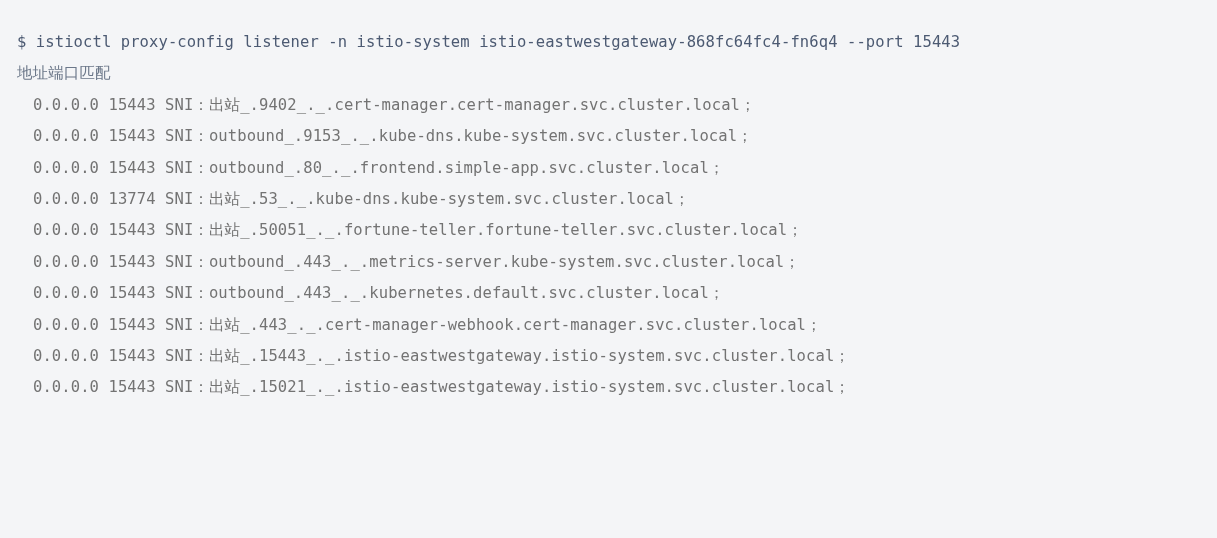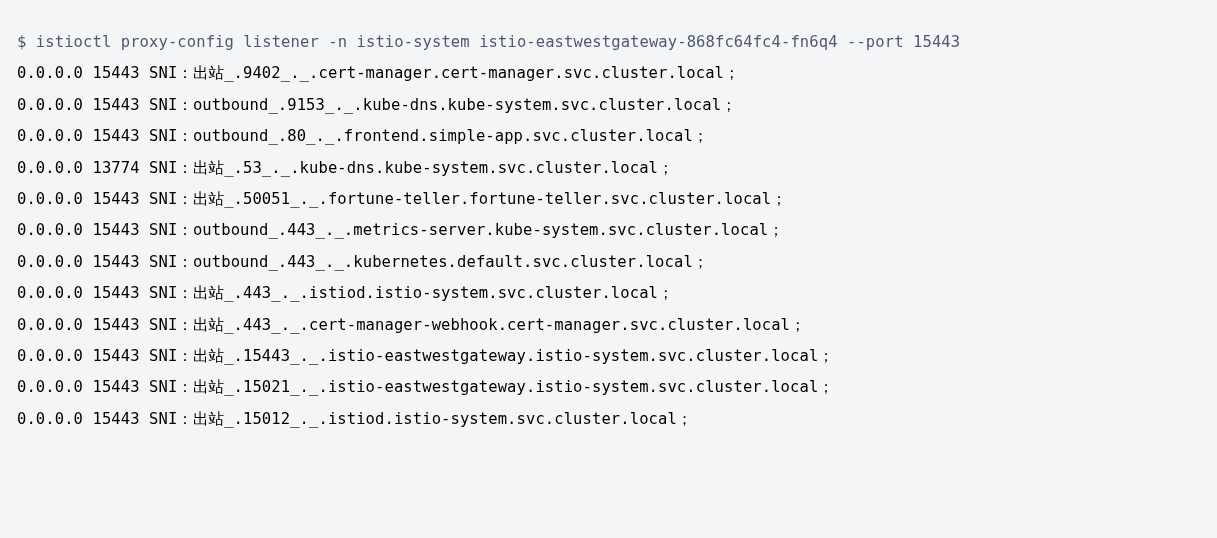--- a/index.html
+++ b/index.html
@@ -31,37 +31,37 @@
   }
   .command-line {
     color: #4c5a72;
   }
   .header-line {
     font-family: "DejaVu Sans", "Liberation Sans", sans-serif;
     font-size: 15.5px;
     color: #6b7789;
   }
   .row-line {
-    color: #000000;
+    color: #737373;
+    margin-left: 16px;
   }
 </style>
 </head>
 <body>
 
 <div class="terminal-output">
 
   <div class="line command-line">$ istioctl proxy-config listener -n istio-system istio-eastwestgateway-868fc64fc4-fn6q4 --port 15443</div>
 
+  <div class="line header-line">地址端口匹配</div>
 
   <div class="line row-line">0.0.0.0 15443 SNI：出站_.9402_._.cert-manager.cert-manager.svc.cluster.local；</div>
   <div class="line row-line">0.0.0.0 15443 SNI：outbound_.9153_._.kube-dns.kube-system.svc.cluster.local；</div>
   <div class="line row-line">0.0.0.0 15443 SNI：outbound_.80_._.frontend.simple-app.svc.cluster.local；</div>
   <div class="line row-line">0.0.0.0 13774 SNI：出站_.53_._.kube-dns.kube-system.svc.cluster.local；</div>
   <div class="line row-line">0.0.0.0 15443 SNI：出站_.50051_._.fortune-teller.fortune-teller.svc.cluster.local；</div>
   <div class="line row-line">0.0.0.0 15443 SNI：outbound_.443_._.metrics-server.kube-system.svc.cluster.local；</div>
   <div class="line row-line">0.0.0.0 15443 SNI：outbound_.443_._.kubernetes.default.svc.cluster.local；</div>
-  <div class="line row-line">0.0.0.0 15443 SNI：出站_.443_._.istiod.istio-system.svc.cluster.local；</div>
   <div class="line row-line">0.0.0.0 15443 SNI：出站_.443_._.cert-manager-webhook.cert-manager.svc.cluster.local；</div>
   <div class="line row-line">0.0.0.0 15443 SNI：出站_.15443_._.istio-eastwestgateway.istio-system.svc.cluster.local；</div>
   <div class="line row-line">0.0.0.0 15443 SNI：出站_.15021_._.istio-eastwestgateway.istio-system.svc.cluster.local；</div>
-  <div class="line row-line">0.0.0.0 15443 SNI：出站_.15012_._.istiod.istio-system.svc.cluster.local；</div>
 
 </div>
 
 </body></html>

